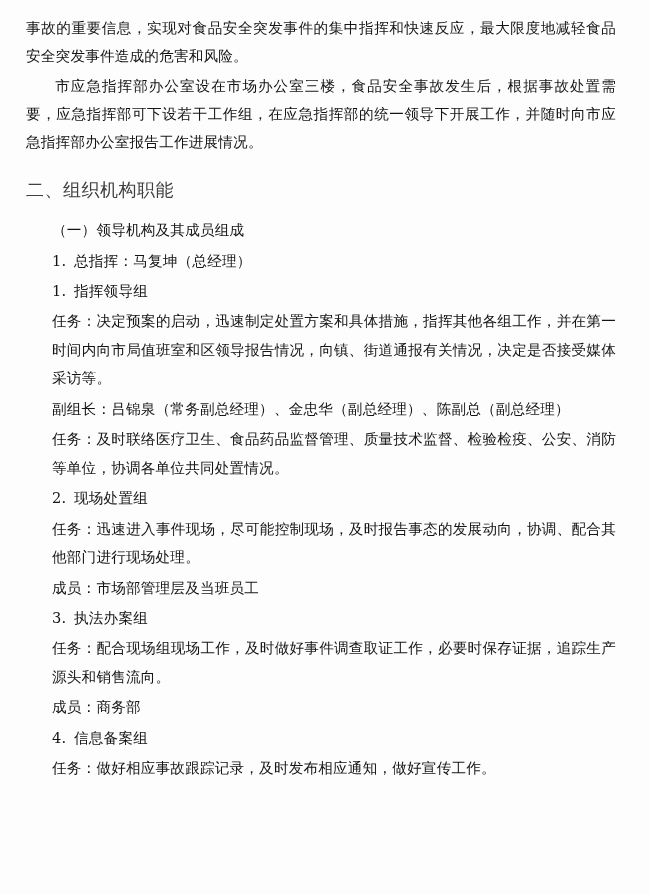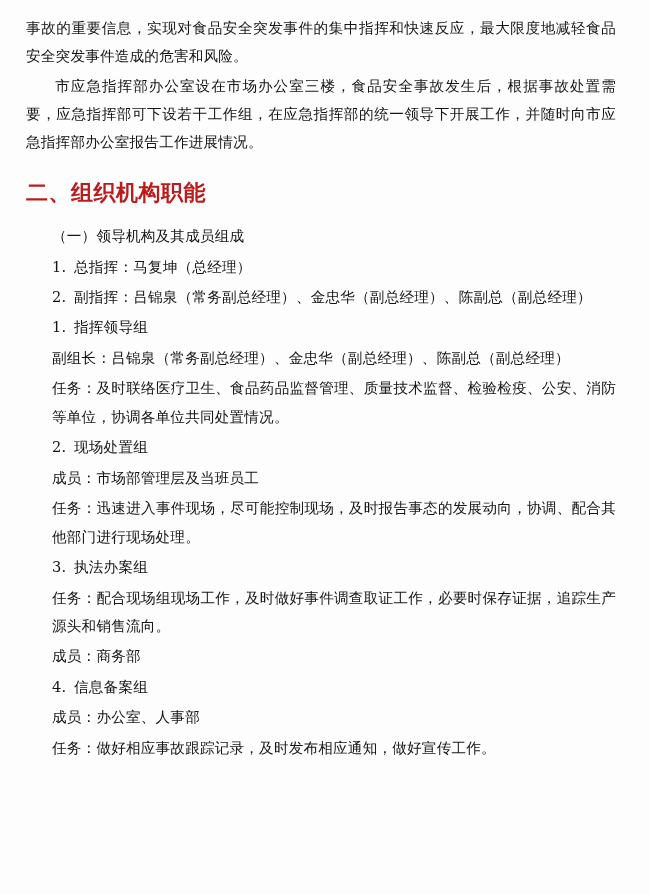--- a/index.html
+++ b/index.html
@@ -32,24 +32,24 @@
     text-align: justify;
     text-justify: inter-ideograph;
     letter-spacing: 0.2px;
     color: #141414;
   }
   .indent2 {
     text-indent: 2em;
   }
   .section-heading {
     margin: 22px 0 14px 0;
-    font-size: 22px;
-    font-weight: bold;
+    font-size: 18px;
+    font-weight: normal;
     letter-spacing: 0.5px;
-    color: #b91c1c;
+    color: #404040;
   }
   .body-block {
     padding-left: 26px;
   }
   .body-block p {
     font-size: 14.6px;
     line-height: 1.95;
   }
   .list-line {
     text-indent: 0;
@@ -74,44 +74,41 @@
 
     <h2 class="section-heading">二、组织机构职能</h2>
 
     <div class="body-block">
 
       <p class="spacer-top">（一）领导机构及其成员组成</p>
 
       <p class="list-line">
         <span class="num">1.</span><span>总指挥：马复坤（总经理）</span>
       </p>
-      <p class="list-line">
-        <span class="num">2.</span><span>副指挥：吕锦泉（常务副总经理）、金忠华（副总经理）、陈副总（副总经理）</span>
-      </p>
 
 
       <p class="list-line">
         <span class="num">1.</span><span>指挥领导组</span>
       </p>
+      <p>任务：决定预案的启动，迅速制定处置方案和具体措施，指挥其他各组工作，并在第一时间内向市局值班室和区领导报告情况，向镇、街道通报有关情况，决定是否接受媒体采访等。</p>
       <p>副组长：吕锦泉（常务副总经理）、金忠华（副总经理）、陈副总（副总经理）</p>
       <p>任务：及时联络医疗卫生、食品药品监督管理、质量技术监督、检验检疫、公安、消防等单位，协调各单位共同处置情况。</p>
 
       <p class="list-line">
         <span class="num">2.</span><span>现场处置组</span>
       </p>
+      <p>任务：迅速进入事件现场，尽可能控制现场，及时报告事态的发展动向，协调、配合其他部门进行现场处理。</p>
       <p>成员：市场部管理层及当班员工</p>
-      <p>任务：迅速进入事件现场，尽可能控制现场，及时报告事态的发展动向，协调、配合其他部门进行现场处理。</p>
 
       <p class="list-line">
         <span class="num">3.</span><span>执法办案组</span>
       </p>
       <p>任务：配合现场组现场工作，及时做好事件调查取证工作，必要时保存证据，追踪生产源头和销售流向。</p>
       <p>成员：商务部</p>
 
       <p class="list-line">
         <span class="num">4.</span><span>信息备案组</span>
       </p>
-      <p>成员：办公室、人事部</p>
       <p>任务：做好相应事故跟踪记录，及时发布相应通知，做好宣传工作。</p>
 
     </div>
   </div>
 </div>
 
 </body></html>

